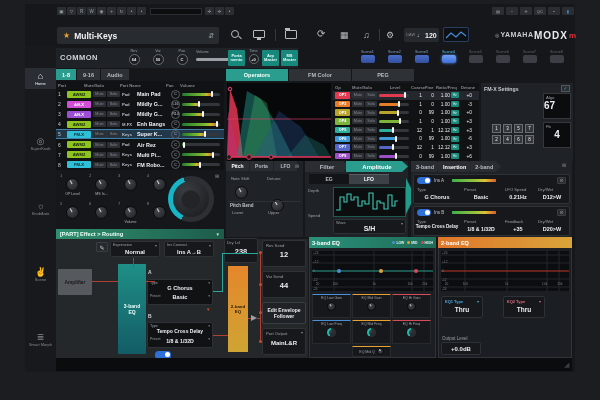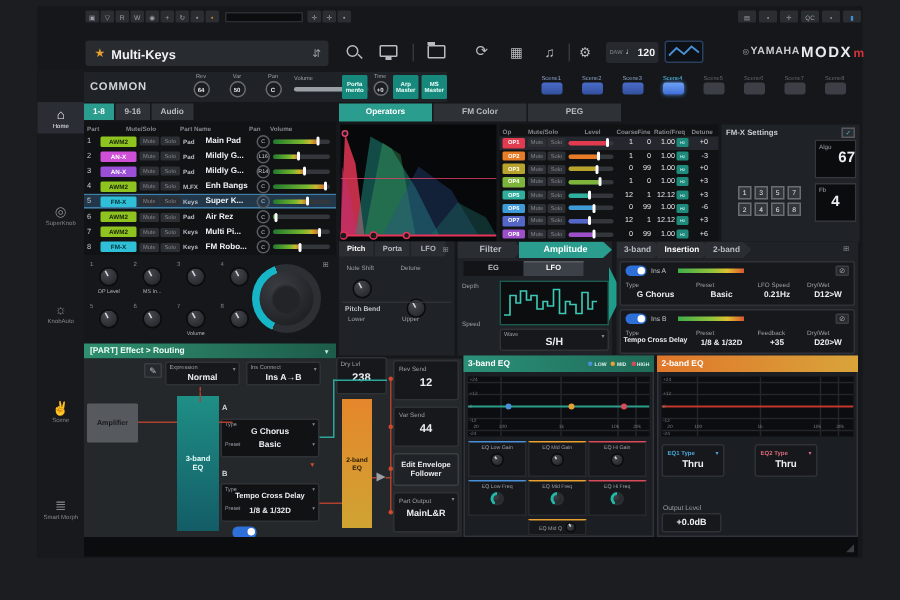--- a/index.html
+++ b/index.html
@@ -508,21 +508,21 @@
   </div>
 
   <div class="a panel" style="left:481px;top:83px;width:92px;height:78px;">
     <div style="display:flex;align-items:center;justify-content:space-between;padding:2px 3px;">
       <span style="font-size:5.2px;font-weight:bold;color:#c8ccd2;">FM-X Settings</span>
       <span style="width:9px;height:7px;background:#2a2d31;border:1px solid #55585e;color:#49c0e8;font-size:4.5px;display:flex;align-items:center;justify-content:center;">✓</span>
     </div>
   </div>
   <div class="a" style="left:543px;top:93px;width:28px;height:26px;background:#0b0c0e;border:1px solid #34373c;">
     <div class="lbl" style="margin:1px 0 0 2px;">Algo</div>
-    <div class="val" style="font-size:10px;text-align:right;">67</div>
+    <div class="val" style="font-size:10px;text-align:left;">67</div>
   </div>
   <div class="a" style="left:543px;top:122px;width:28px;height:26px;background:#0b0c0e;border:1px solid #34373c;">
     <div class="lbl" style="margin:1px 0 0 2px;">Fb</div>
     <div class="val" style="font-size:10px;text-align:center;">4</div>
   </div>
   <div class="a" style="left:492px;top:124px;display:flex;gap:2px;">
 
   <span class="mtx">1</span>
       <span class="mtx">3</span>
       <span class="mtx">5</span>

